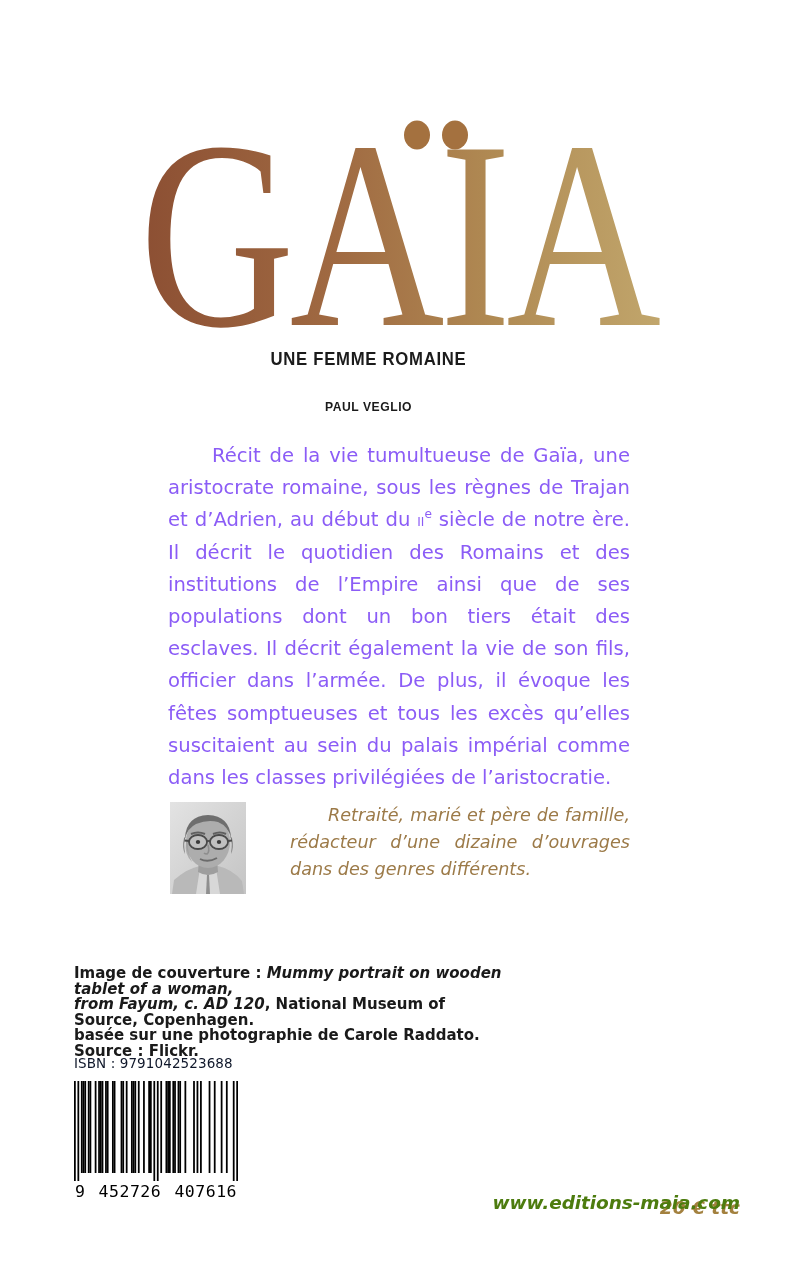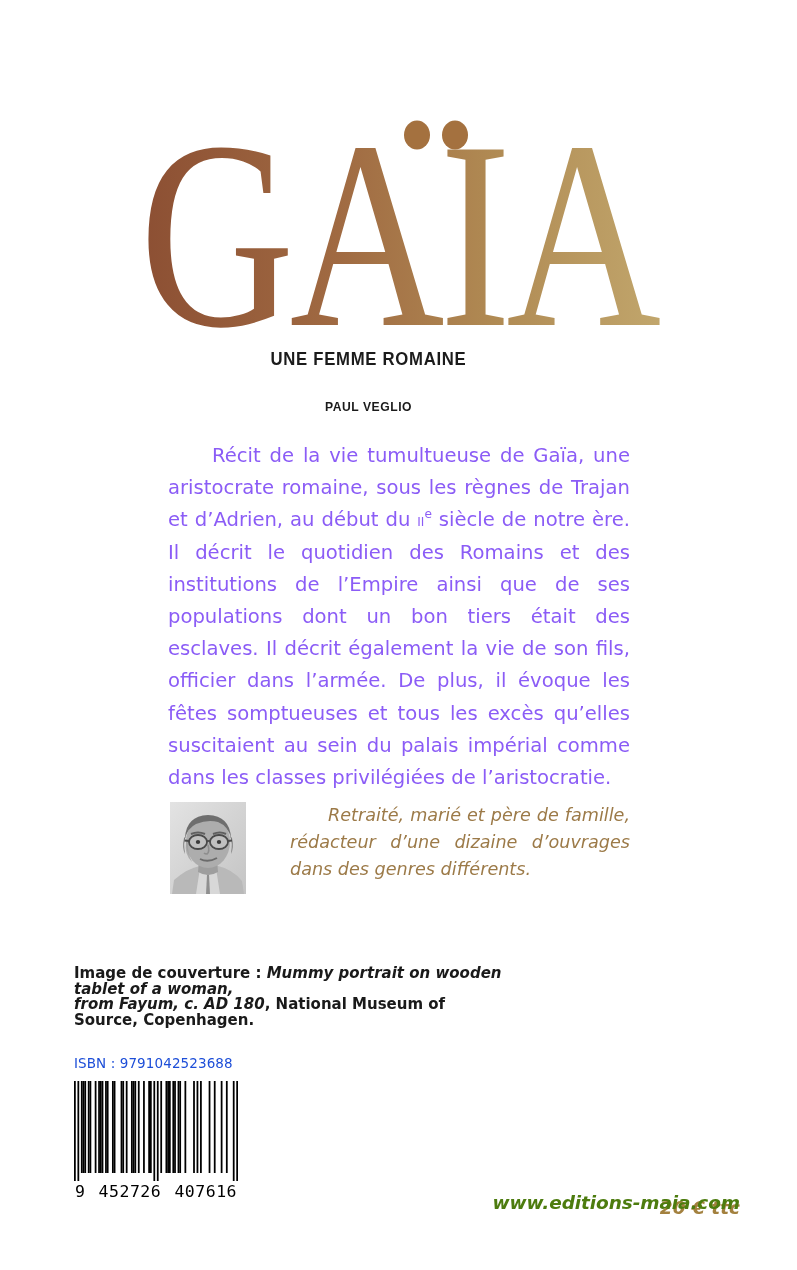--- a/index.html
+++ b/index.html
@@ -126,21 +126,21 @@
   }
   .credits i { font-style: italic; }
 
   
   .isbn-label {
     position: absolute;
     top: 1055px;
     left: 74px;
     font-family: "DejaVu Sans", "Liberation Sans", sans-serif;
     font-size: 13.5px;
-    color: #1d4ed8;
+    color: #0f172a;
     letter-spacing: 0.1px;
   }
   .barcode-wrap {
     position: absolute;
     top: 1081px;
     left: 74px;
     width: 164px;
   }
   .barcode-bars {
     display: block;
@@ -265,21 +265,22 @@
           <path d="M16 40 Q14 52 22 60 Q17 50 18 40 Z" fill="#9a9a9a" opacity="0.7"></path>
         </g>
       </svg>
     </div>
 
     <div class="bio-text">Retraité, marié et père de famille, rédacteur d’une dizaine d’ouvrages dans des genres différents.</div>
   </div>
 
   <div class="credits">
     <div><span>Image de couverture : </span><i>Mummy portrait on wooden tablet of a woman,</i></div>
-    <div><i>from Fayum, c. AD 180</i><span>,  National Museum of Source, Copenhagen.</span></div>
+    <div><i>from Fayum, c. AD 120</i><span>,  National Museum of Source, Copenhagen.</span></div>
+    <div>basée sur une photographie de Carole Raddato. Source : Flickr.</div>
   </div>
 
   <div class="isbn-label">ISBN : 9791042523688</div>
 
   <div class="barcode-wrap">
     <svg class="barcode-bars" viewBox="0 0 164 100" preserveAspectRatio="none" aria-hidden="true">
       <g fill="#000000" id="bars-group">
           <rect x="0.000" y="0" width="1.761" height="100"></rect>
           <rect x="3.453" y="0" width="1.761" height="100"></rect>
           <rect x="6.905" y="0" width="1.761" height="92"></rect>

